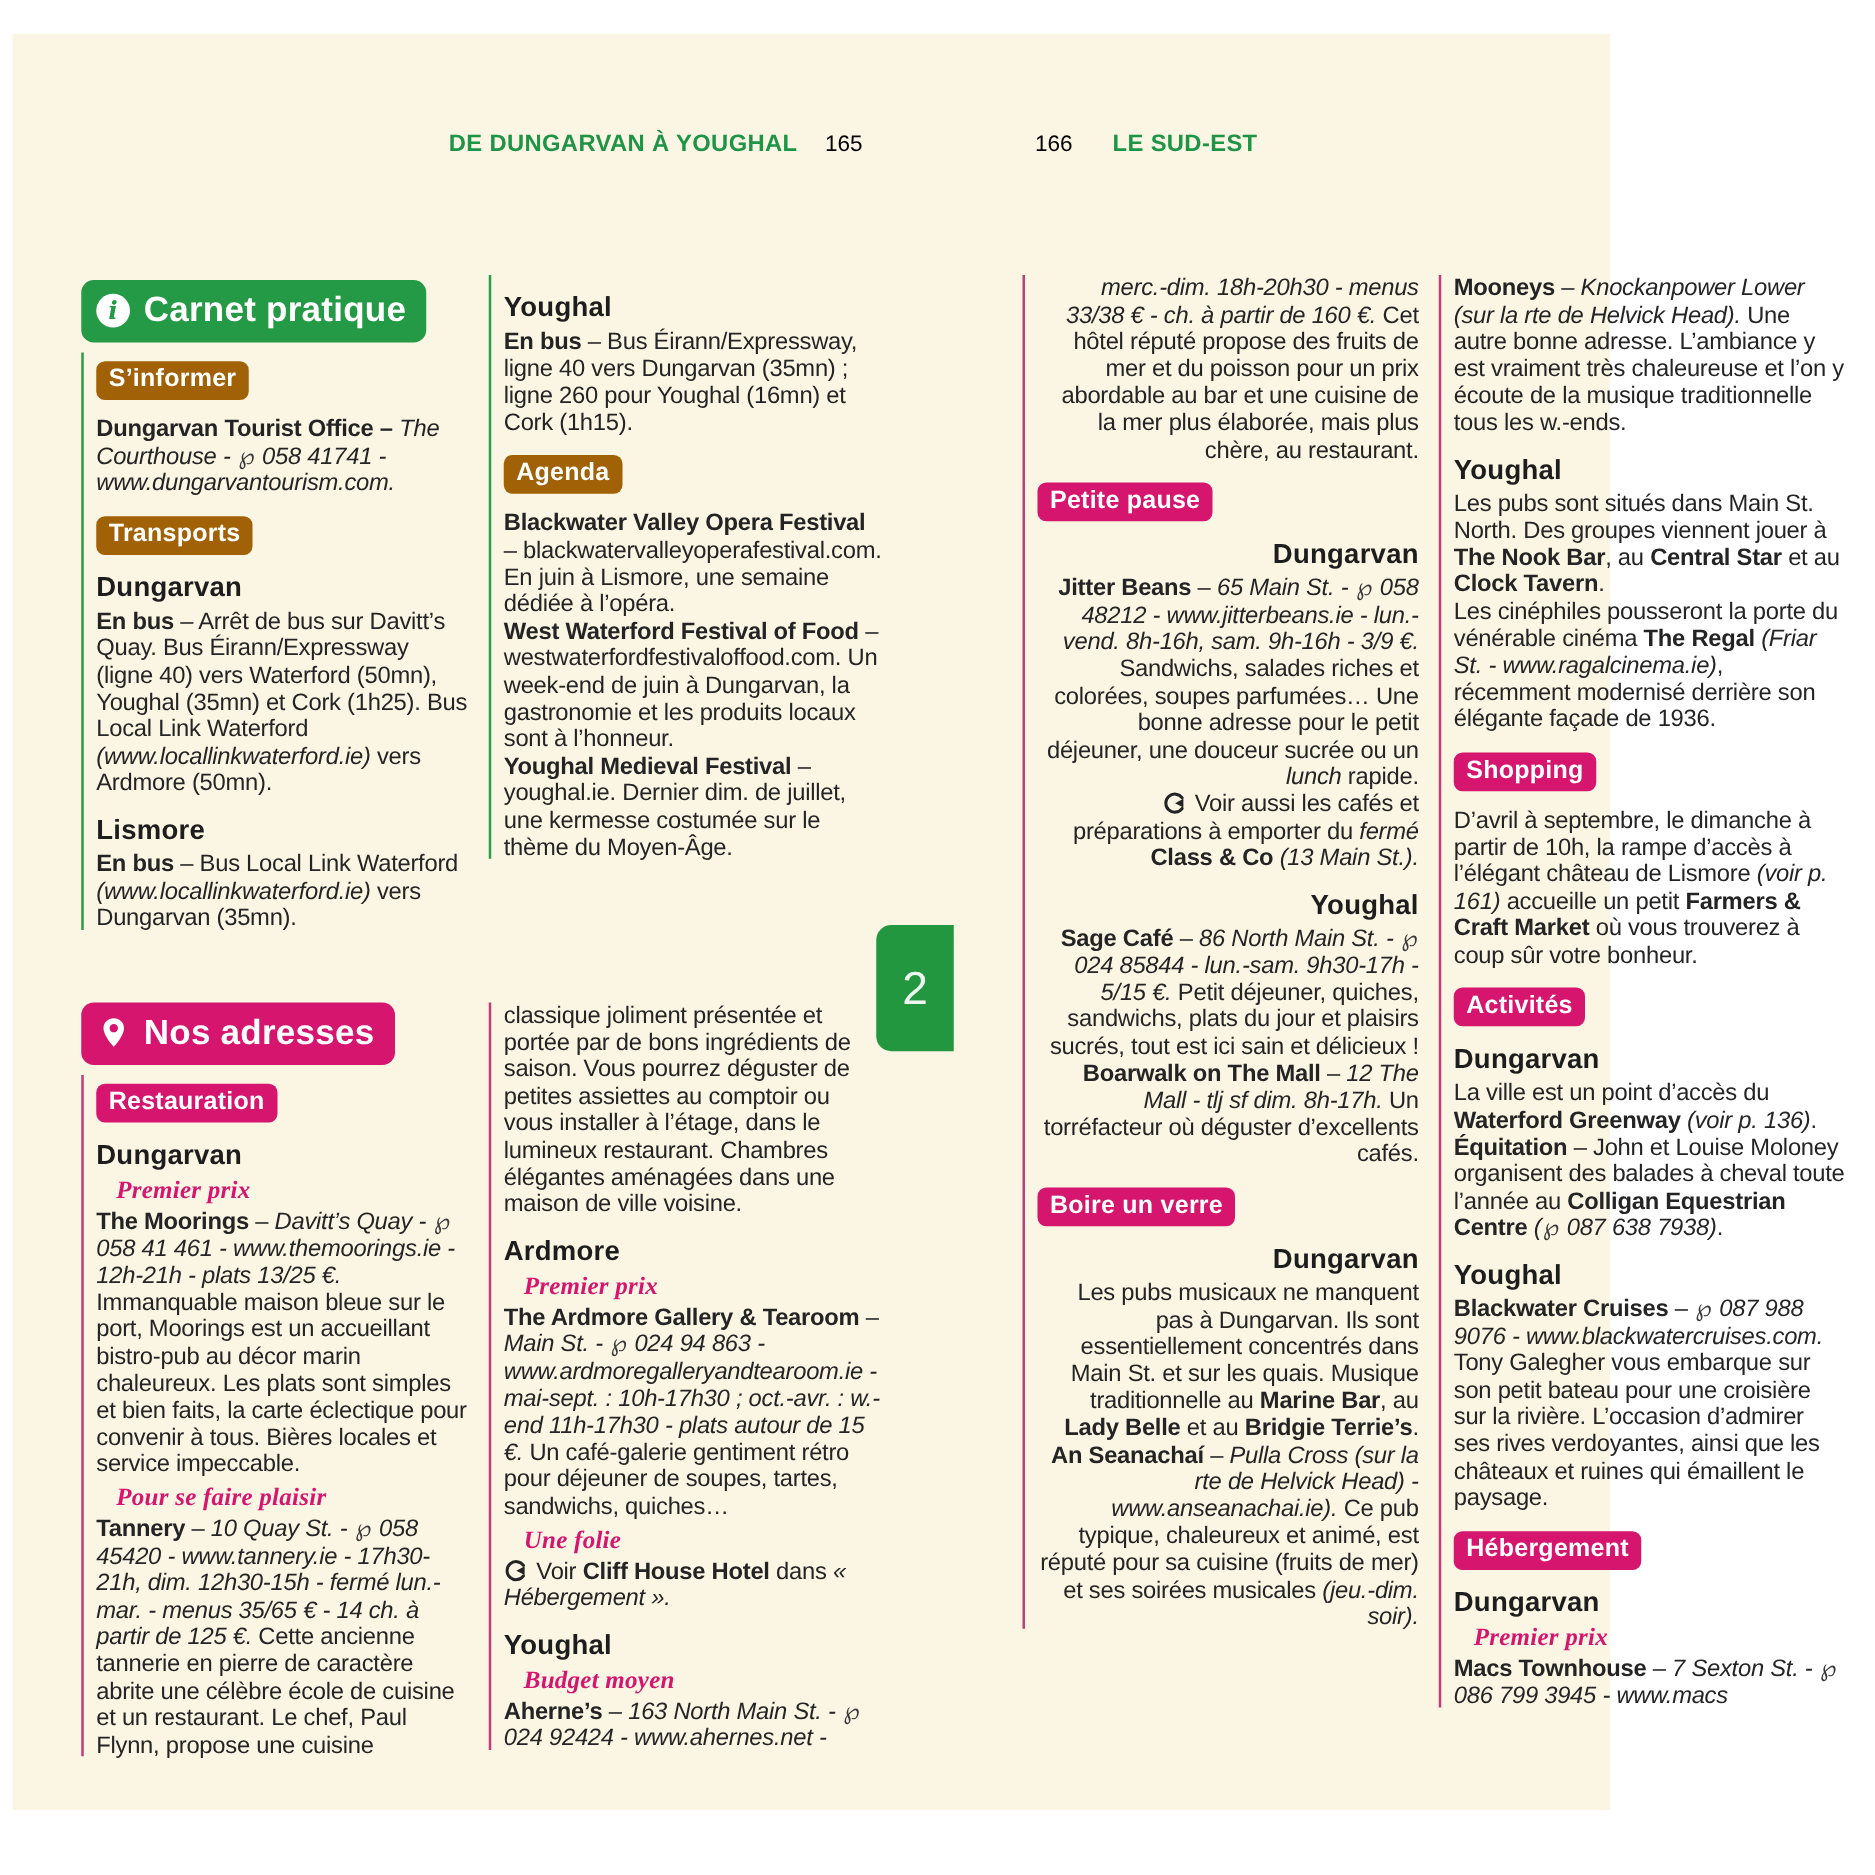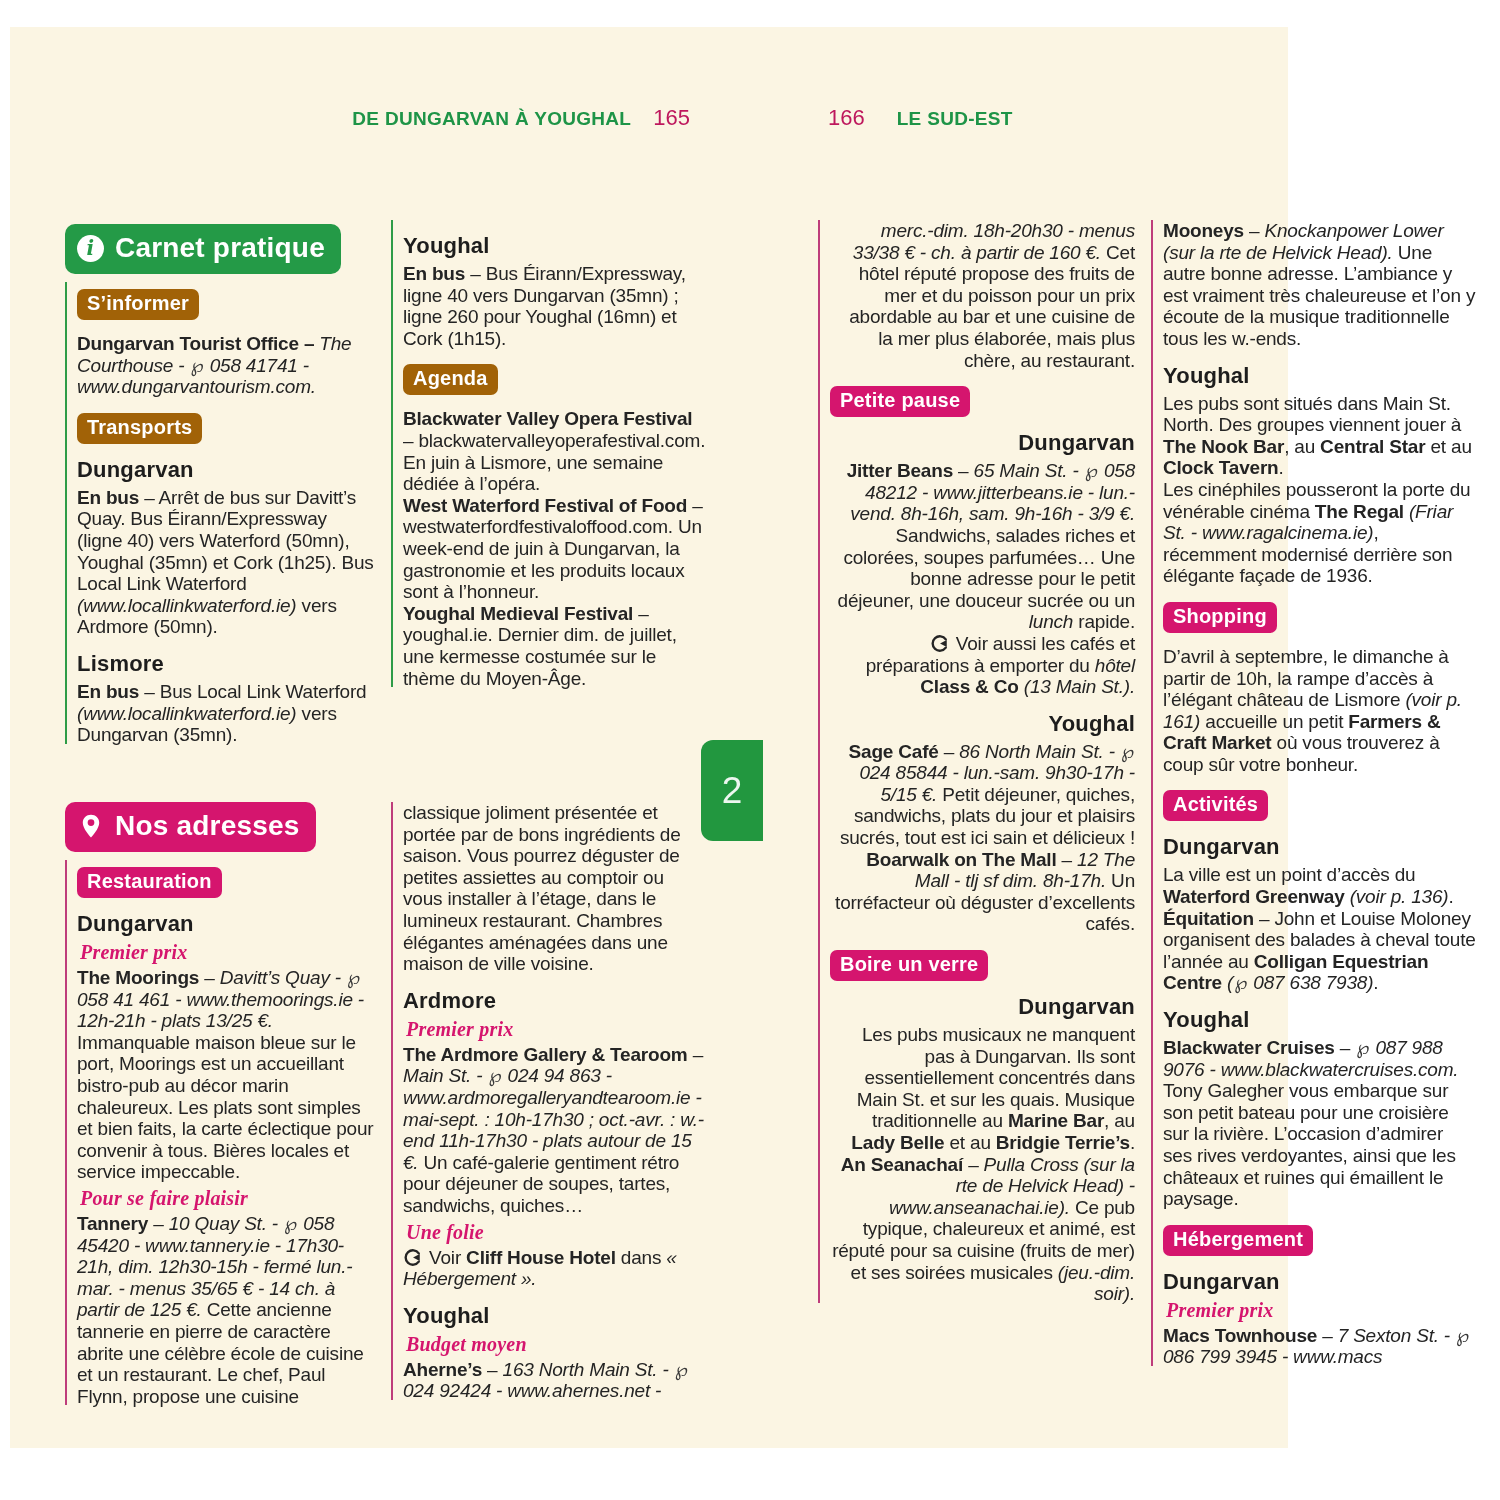--- a/index.html
+++ b/index.html
@@ -7,21 +7,21 @@
     width:1500px;height:1500px;position:relative;background:#ffffff;
     font-family:"Liberation Sans", sans-serif;overflow:hidden;
   }
   .page{
     position:absolute;left:10px;top:27px;width:1278px;height:1421px;
     background:#FBF5E3;
   }
   
   .running-head{position:absolute;top:78px;display:flex;align-items:baseline;}
   .running-head .rh-title{color:#1E9447;font-weight:bold;font-size:19px;letter-spacing:.3px;}
-  .running-head .rh-num{color:#be185d;font-size:22px;}
+  .running-head .rh-num{color:#000000;font-size:18px;}
   #head-left{left:270px;width:410px;justify-content:flex-end;gap:22px;}
   #head-right{left:818px;gap:32px;}
 
   
   .section{position:absolute;padding-left:12px;box-sizing:border-box;}
   .section .rule{position:absolute;left:0;top:0;bottom:2px;width:2px;}
   .section.green .rule{background:#2E9C47;}
   .section.pink .rule{background:#BE3D7B;}
   .section.has-header .rule{top:58px;}
 
@@ -39,21 +39,21 @@
   .hicon.pin{background:transparent;}
   .hicon.pin svg{width:26px;height:26px;display:block;}
 
   .tag{width:fit-content;color:#fff;font-weight:bold;font-size:20px;
     padding:3px 10px 5px;border-radius:7px;margin:15px 0 13px;letter-spacing:.2px;}
   .green-box{background:#a16207;}
   .pink-box{background:#D5156E;}
 
   .city{font-size:22px;font-weight:bold;color:#1d1d1d;margin:13px 0 4px;letter-spacing:.2px;}
   .price{font-family:"Liberation Serif",serif;font-style:italic;font-weight:bold;
-    color:#D5156E;font-size:20px;margin:4px 3px 3px;letter-spacing:.2px;}
+    color:#D5156E;font-size:20px;margin:4px 16px 3px;letter-spacing:.2px;}
 
   p.entry{margin:0;font-size:19px;line-height:21.6px;color:#242424;letter-spacing:-.2px;}
   p.entry .b{font-weight:bold;}
   p.entry .i{font-style:italic;}
   p.entry .phone{font-style:italic;font-family:"DejaVu Sans","DejaVu Serif",serif;
     color:#3a3a3a;padding:0 1px;}
   .see{display:inline-block;width:19px;height:19px;vertical-align:-3px;margin-right:2px;}
   .see svg{width:19px;height:19px;display:block;}
 
   
@@ -142,21 +142,21 @@
     </div>
   <div class="section pink" id="c3">
       <div class="rule"></div>
       <p class="entry"><span class="i">merc.-dim. 18h-20h30 - menus 33/38 € - ch. à partir de 160 €.</span><span> Cet hôtel réputé propose des fruits de mer et du poisson pour un prix abordable au bar et une cuisine de la mer plus élaborée, mais plus chère, au restaurant.</span></p>
       <div class="tag pink-box">Petite pause</div>
       <div class="city">Dungarvan</div>
       <p class="entry"><span class="b">Jitter Beans</span><span> – </span><span class="i">65 Main St. - </span><span class="phone">℘</span><span class="i"> 058 48212 - www.jitterbeans.ie - lun.-vend. 8h-16h, sam. 9h-16h - 3/9 €.</span><span> Sandwichs, salades riches et colorées, soupes parfumées… Une bonne adresse pour le petit déjeuner, une douceur sucrée ou un </span><span class="i">lunch</span><span> rapide.</span></p>
       <p class="entry"><span class="see"><svg viewBox="0 0 20 20">
             <path d="M16.6 5.6 A7.6 7.6 0 1 0 16.6 14.4" fill="none" stroke="#242424" stroke-width="2.5" stroke-linecap="round"></path>
             <path d="M10.6 10 L17.6 6.4 L17.6 13.6 Z" fill="#242424"></path>
-          </svg></span><span> Voir aussi les cafés et préparations à emporter du </span><span class="i">hôtel</span><span> </span><span class="b">Class &amp; Co</span><span> </span><span class="i">(13 Main St.).</span></p>
+          </svg></span><span> Voir aussi les cafés et préparations à emporter du </span><span class="i">fermé</span><span> </span><span class="b">Class &amp; Co</span><span> </span><span class="i">(13 Main St.).</span></p>
       <div class="city">Youghal</div>
       <p class="entry"><span class="b">Sage Café</span><span> – </span><span class="i">86 North Main St. - </span><span class="phone">℘</span><span class="i"> 024 85844 - lun.-sam. 9h30-17h - 5/15 €.</span><span> Petit déjeuner, quiches, sandwichs, plats du jour et plaisirs sucrés, tout est ici sain et délicieux !</span></p>
       <p class="entry"><span class="b">Boarwalk on The Mall</span><span> – </span><span class="i">12 The Mall - tlj sf dim. 8h-17h.</span><span> Un torréfacteur où déguster d’excellents cafés.</span></p>
       <div class="tag pink-box">Boire un verre</div>
       <div class="city">Dungarvan</div>
       <p class="entry"><span>Les pubs musicaux ne manquent pas à Dungarvan. Ils sont essentiellement concentrés dans Main St. et sur les quais. Musique traditionnelle au </span><span class="b">Marine Bar</span><span>, au </span><span class="b">Lady Belle</span><span> et au </span><span class="b">Bridgie Terrie’s</span><span>.</span></p>
       <p class="entry"><span class="b">An Seanachaí</span><span> – </span><span class="i">Pulla Cross (sur la rte de Helvick Head) - www.anseanachai.ie).</span><span> Ce pub typique, chaleureux et animé, est réputé pour sa cuisine (fruits de mer) et ses soirées musicales </span><span class="i">(jeu.-dim. soir).</span></p>
     </div>
   <div class="section pink" id="c4">
       <div class="rule"></div>

